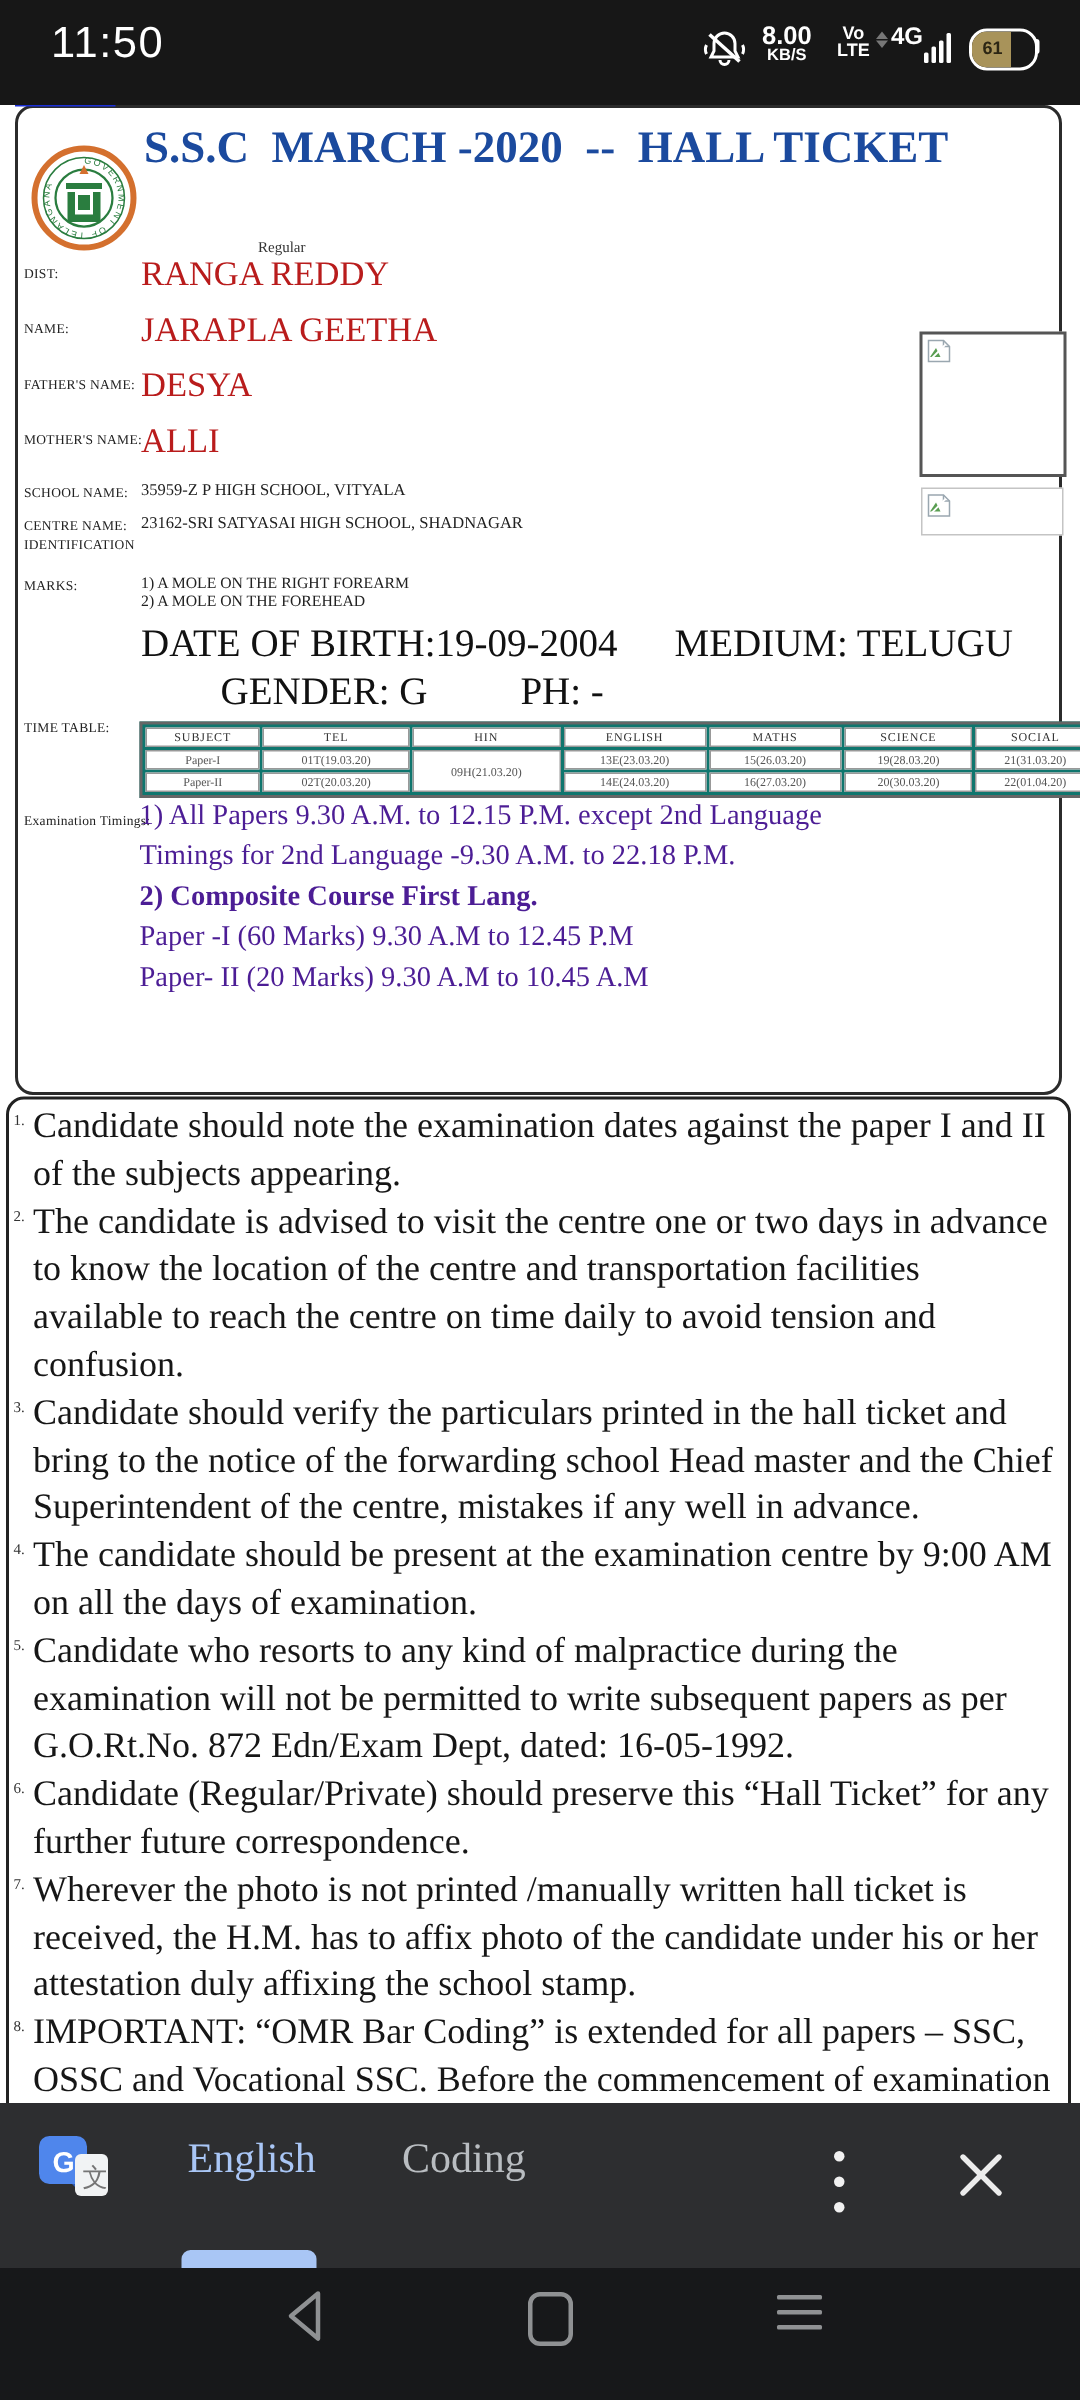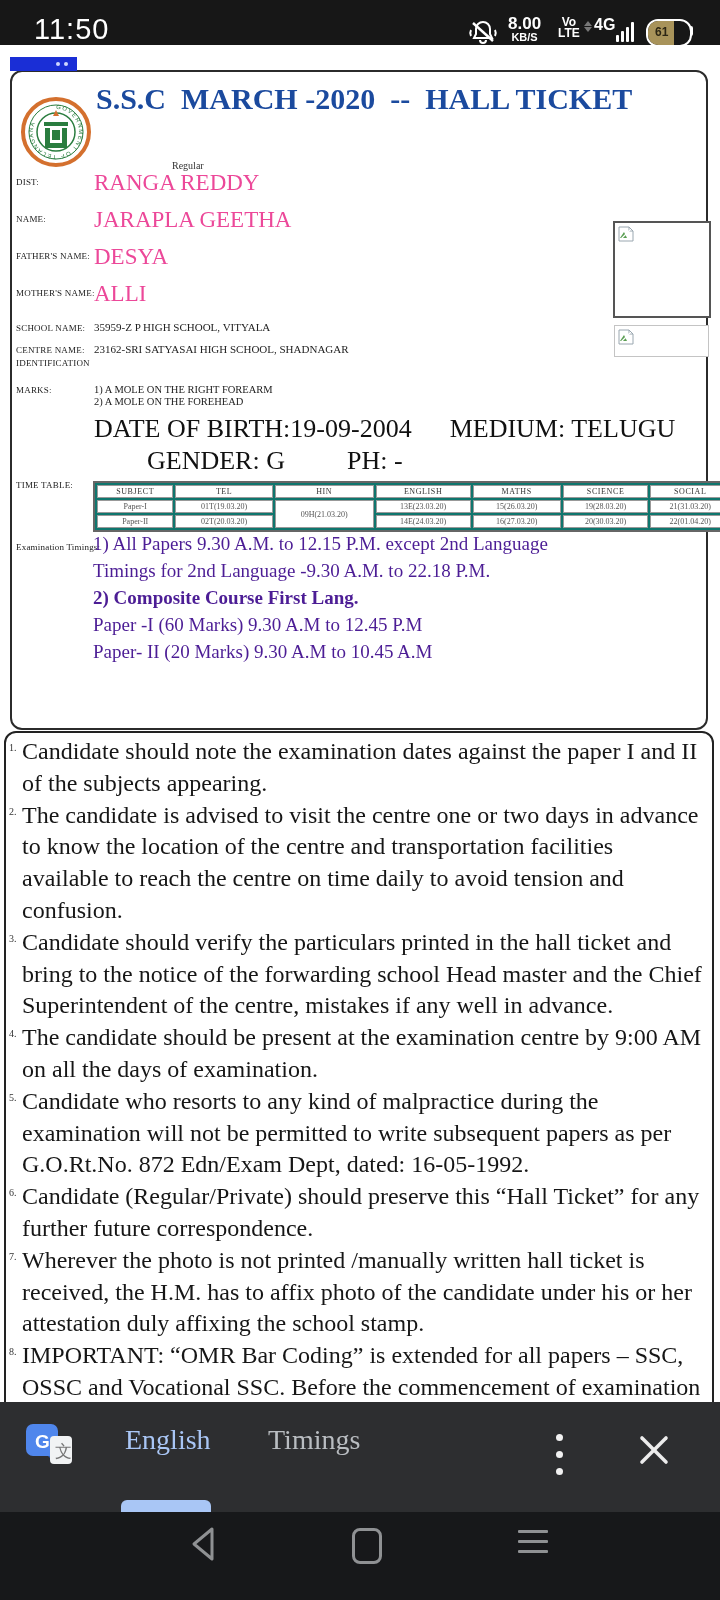--- a/index.html
+++ b/index.html
@@ -1,21 +1,21 @@
 <!DOCTYPE html>
 <html><head>
 <meta charset="utf-8">
 <style>
   html,body{margin:0;padding:0;background:#000;}
   #screen{position:relative;width:720px;height:1600px;background:#ffffff;overflow:hidden;
           font-family:"Liberation Serif",serif;}
   .abs{position:absolute;}
 
   
-  #status-bar{left:0;top:0;width:720px;height:45px;background:#171717;color:#fff;
+  #status-bar{left:0;top:0;width:720px;height:70px;background:#171717;color:#fff;
               font-family:"Liberation Sans",sans-serif;z-index:10;}
   #clock{left:34px;top:13px;font-size:29px;letter-spacing:1px;}
   .sb-stack{text-align:center;line-height:1.0;}
   #net-speed{left:508px;top:15px;}
   #net-speed .l1{font-size:17px;font-weight:bold;}
   #net-speed .l2{font-size:11px;font-weight:bold;}
   #volte{left:558px;top:17px;}
   #volte .l1,#volte .l2{font-size:12px;font-weight:bold;line-height:.95;}
   #updown{left:584px;top:20px;width:8px;}
   #updown div{width:0;height:0;border-left:4px solid transparent;border-right:4px solid transparent;margin:1px 0;}
@@ -35,21 +35,21 @@
 
   
   #ticket-box{left:10px;top:70px;width:694px;height:656px;border:2px solid #2b2b2b;border-radius:12px;background:#fff;}
   #emblem{left:8px;top:24px;width:72px;height:72px;}
   #ht-title{left:84px;top:10px;font-size:30px;font-weight:bold;color:#1b4a9e;white-space:pre;}
   #roll-line{left:84px;top:46px;font-size:29px;color:#111;}
   #roll-line .lbl{font-weight:bold;}
   #reg-type{left:160px;top:88px;font-size:10px;color:#333;}
 
   .fld-lbl{left:4px;font-size:9px;color:#222;letter-spacing:.2px;}
-  .fld-val{left:82px;font-size:23px;color:#ec4899;}
+  .fld-val{left:82px;font-size:23px;color:#b91c1c;}
   .fld-val-sm{left:82px;font-size:11px;color:#222;}
 
   #dob-row{left:82px;top:342px;font-size:26px;color:#111;display:flex;gap:38px;}
   #gen-row{left:135px;top:374px;font-size:26px;color:#111;display:flex;gap:62px;}
 
   
   #tt{left:81px;top:409px;border-collapse:separate;border-spacing:2px;border:2px solid #666;background:#0f766e;width:641px;}
   #tt th,#tt td{border:1px solid #999;text-align:center;padding:1px 0;background:#fff;}
   #tt th{font-size:8px;font-weight:normal;letter-spacing:.6px;color:#333;}
   #tt td{font-size:8px;color:#555;}
@@ -282,21 +282,21 @@
 
   <div id="translate-bar" class="abs">
     <svg id="gt-logo" class="abs" viewBox="0 0 48 50">
       <rect x="0" y="2" width="32" height="32" rx="7" fill="#4f86ec"></rect>
       <text x="9" y="26" font-size="19" font-weight="bold" fill="#fff" font-family="Liberation Sans, sans-serif">G</text>
       <polygon points="22,34 30,42 30,34" fill="#2b5bb7"></polygon>
       <rect x="24" y="14" width="22" height="28" rx="4" fill="#f1f3f4"></rect>
       <text x="29" y="35" font-size="17" fill="#757575" font-family="Liberation Sans, sans-serif">文</text>
     </svg>
     <div id="lang-english" class="abs">English</div>
-    <div id="lang-telugu" class="abs">Timings</div>
+    <div id="lang-telugu" class="abs">Coding</div>
     <div id="lang-underline" class="abs"></div>
     <div id="dots-menu" class="abs">
       <i style="top:0;"></i>
         <i style="top:17px;"></i>
         <i style="top:34px;"></i>
     </div>
     <svg id="close-x" class="abs" viewBox="0 0 36 36">
       <line x1="6" y1="6" x2="30" y2="30" stroke="#ececec" stroke-width="3.6" stroke-linecap="round"></line>
       <line x1="30" y1="6" x2="6" y2="30" stroke="#ececec" stroke-width="3.6" stroke-linecap="round"></line>
     </svg>

